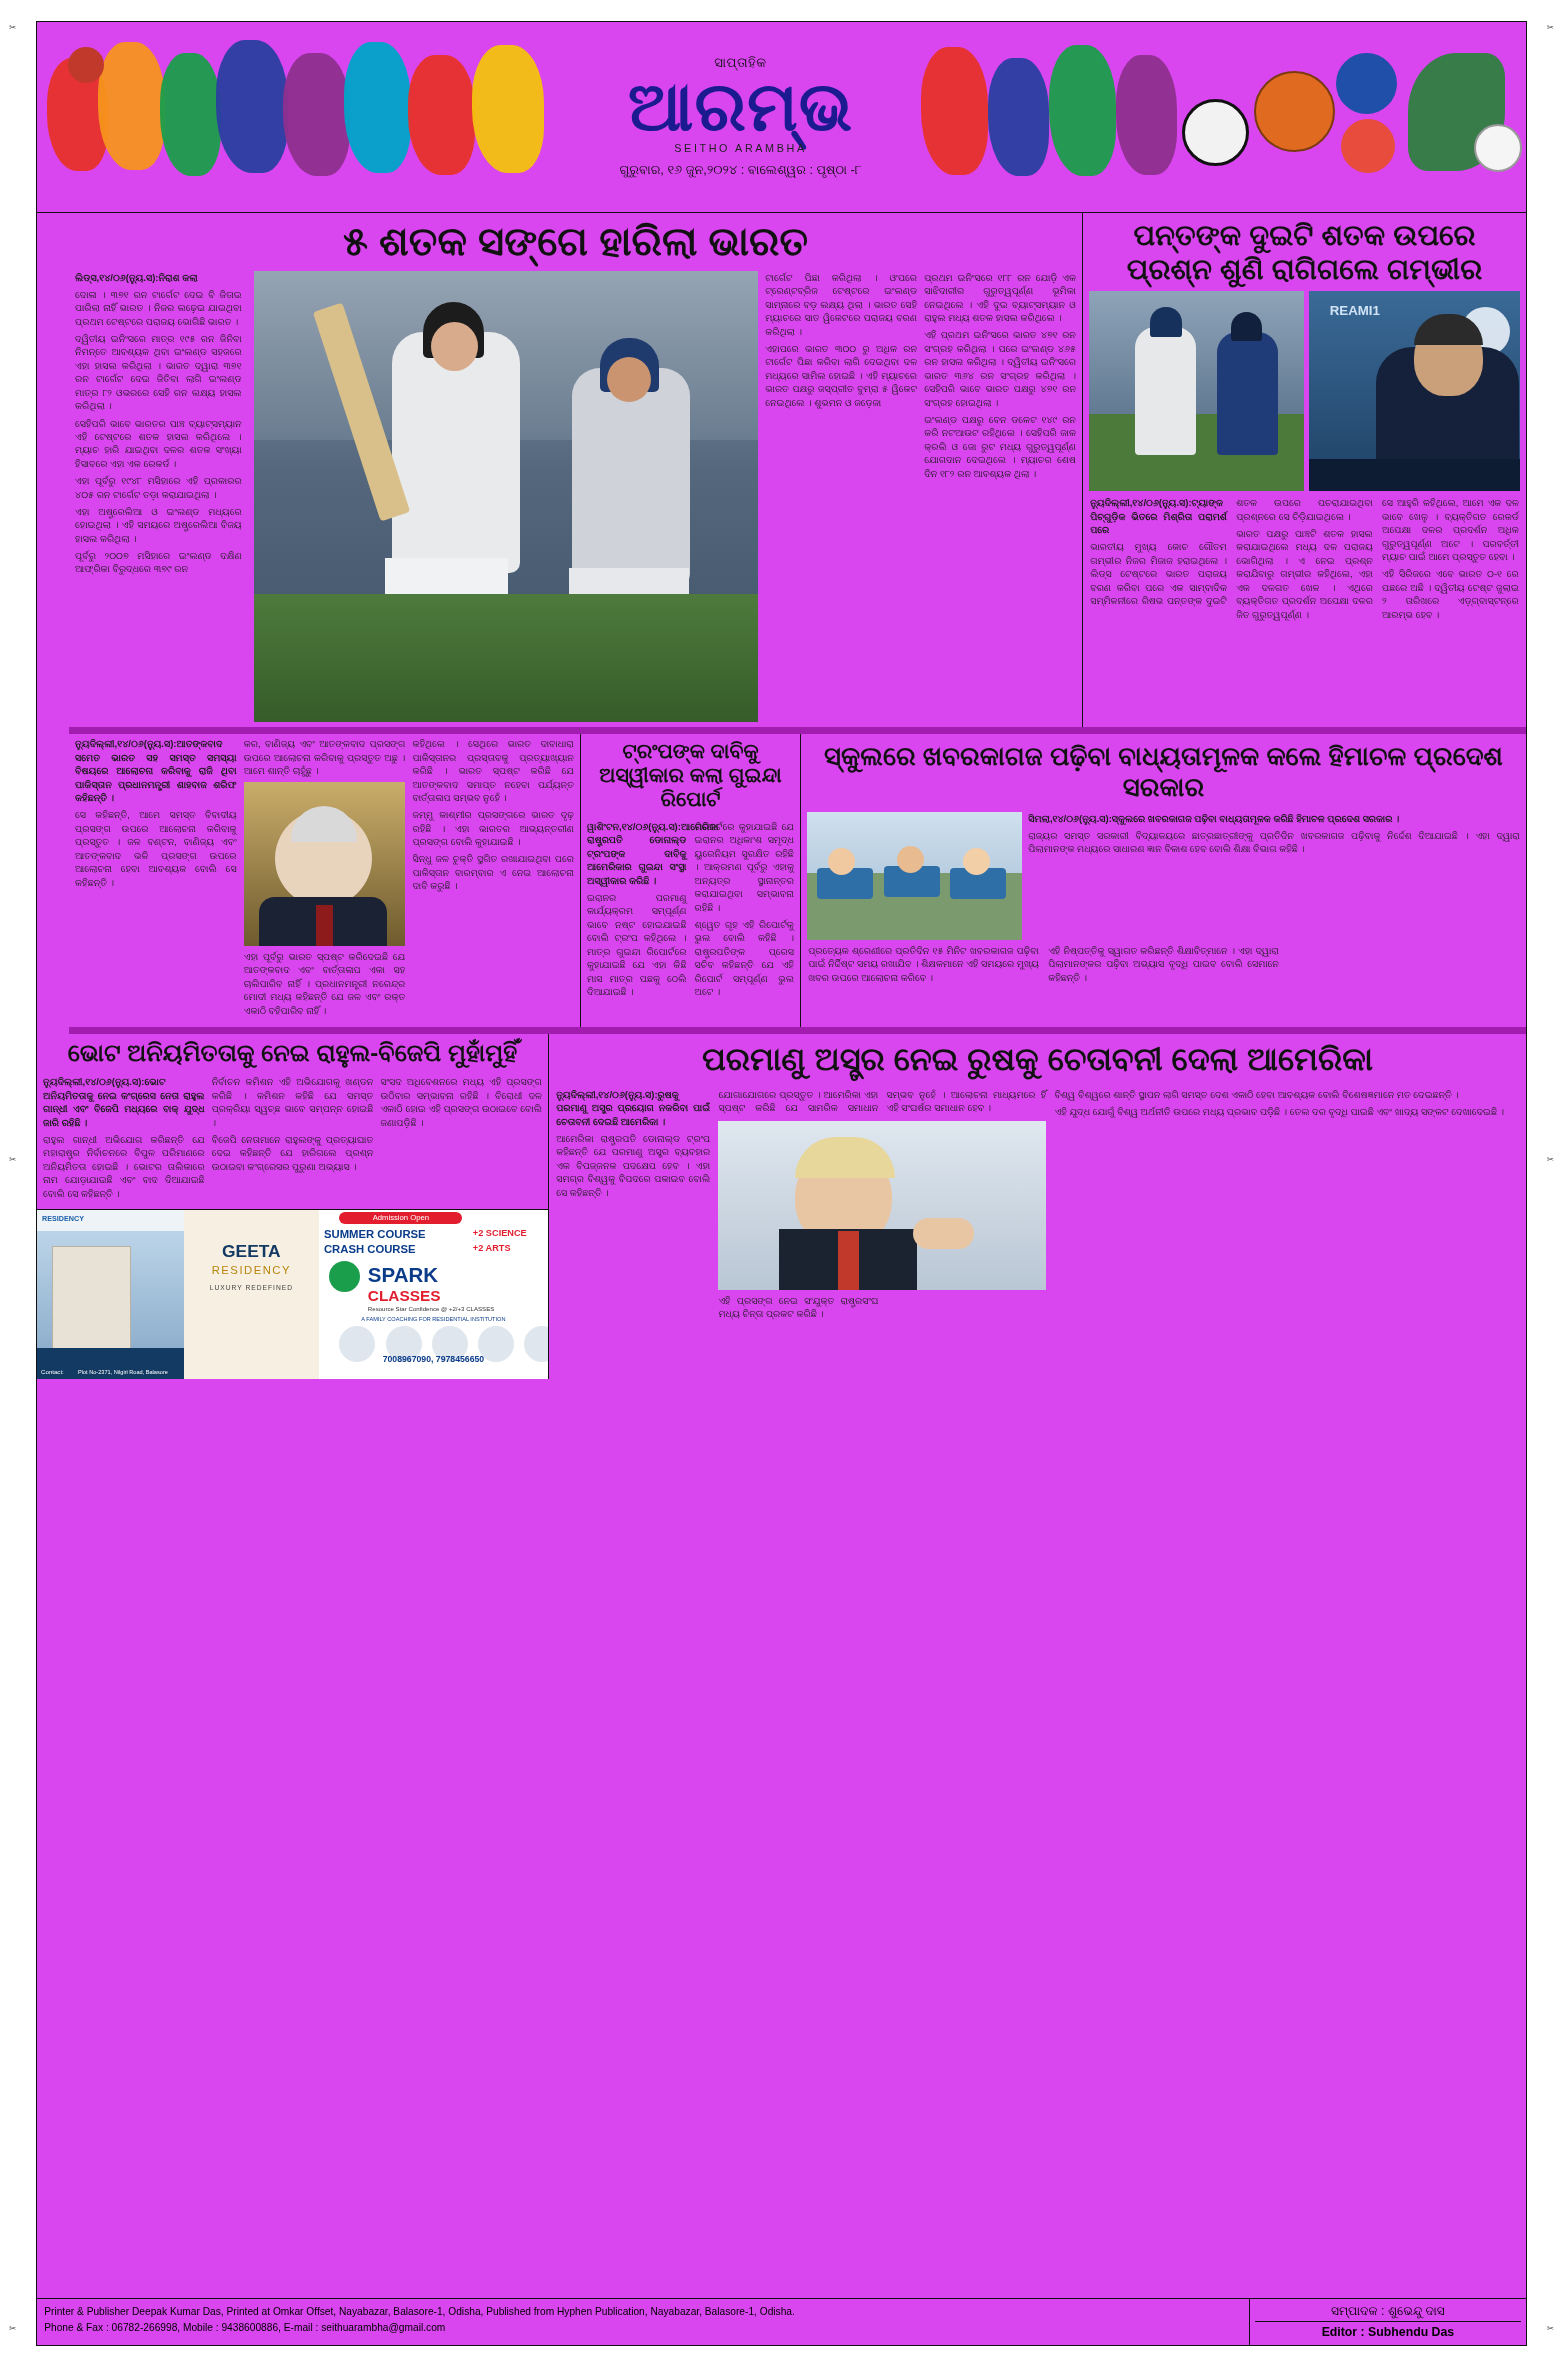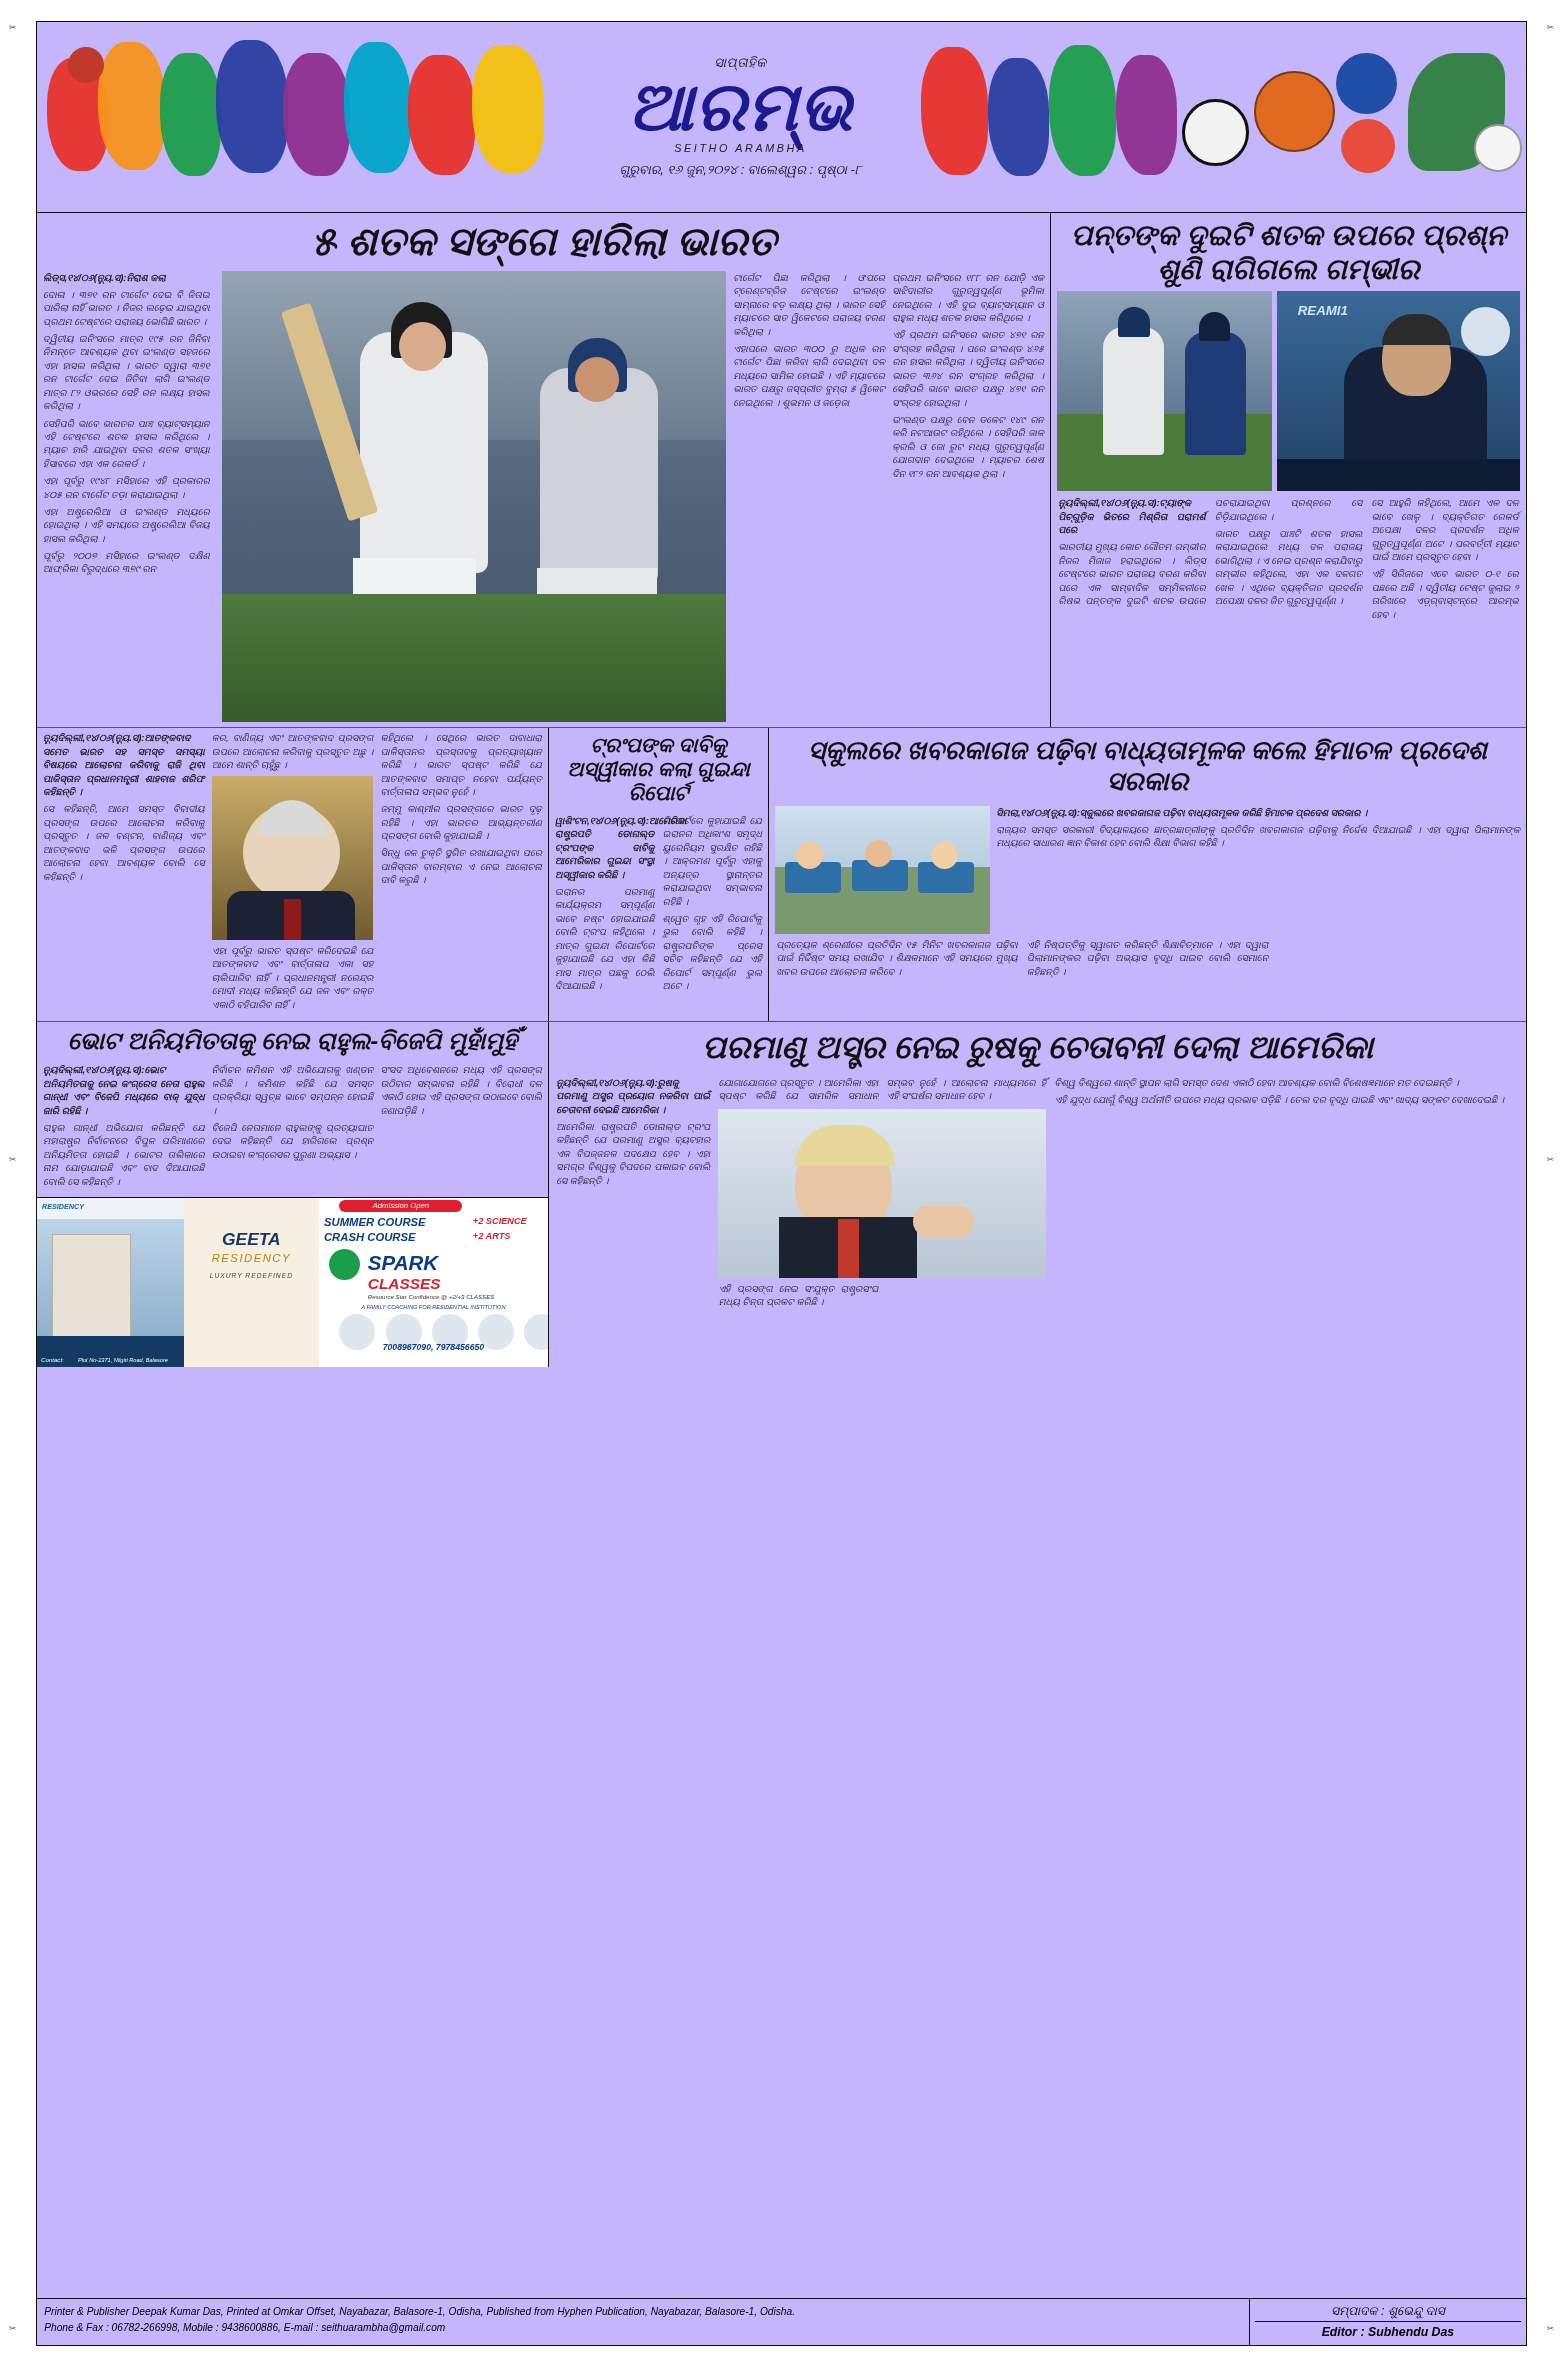--- a/index.html
+++ b/index.html
@@ -3,21 +3,21 @@
 <meta charset="utf-8">
 <style>
   html,body{margin:0;padding:0;background:#9a9a9a;}
   body{font-family:"Liberation Sans",sans-serif;}
   .page{
     width:1563px;height:2366px;background:#ffffff;position:relative;
     box-sizing:border-box;padding:0;overflow:hidden;
   }
   .sheet{
     position:absolute;left:36px;top:20.5px;right:36px;bottom:20.5px;
-    border:1.5px solid #111;box-sizing:border-box;background:#c4b5fd;font-style:italic;
+    border:1.5px solid #111;box-sizing:border-box;background:#d946ef;
   }
   .crop{position:absolute;font-size:11.3px;color:#444;font-family:"Liberation Mono",monospace;}
   .crop.tl{left:9.2px;top:20.5px;}
   .crop.tr{right:9.2px;top:20.5px;}
   .crop.ml{left:9.2px;top:1153px;}
   .crop.mr{right:9.2px;top:1153px;}
   .crop.bl{left:9.2px;bottom:31px;}
   .crop.br{right:9.2px;bottom:31px;}
 
   
@@ -29,21 +29,21 @@
   .mh-title{font-size:68px;font-weight:bold;color:#1b1b8f;line-height:1;letter-spacing:1px;}
   .mh-sub{font-size:10.8px;letter-spacing:2.6px;color:#222;margin-top:2px;}
   .mh-date{font-size:12.8px;color:#111;margin-top:7.2px;}
 
   
   .fig{position:absolute;border-radius:40% 45% 35% 50%;opacity:.95;}
   .ball{position:absolute;border-radius:50%;}
 
   
   .cols{display:flex;}
-  .rule-b{border-bottom:1px solid #a21caf;}
+  .rule-b{border-bottom:7px solid #a21caf;margin-left:32px;}
   .rule-r{border-right:1px solid #111;}
   .hl{font-weight:bold;color:#111;text-align:center;line-height:1.18;}
   .hl.big{font-size:40px;}
   .hl.mid{font-size:29px;}
   .hl.sm{font-size:24px;}
   .body-col{font-size:9.5px;line-height:1.42;text-align:justify;color:#1b1b1b;}
   .body-col p{margin:0 0 3.6px 0;}
   .photo{background:#cfd6dc;position:relative;overflow:hidden;}
   .pad{padding:5.1px 6.1px;box-sizing:border-box;}
 

